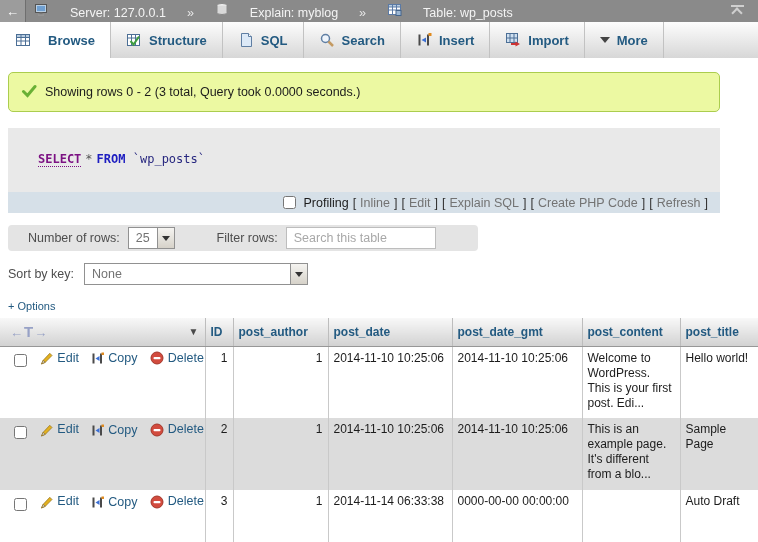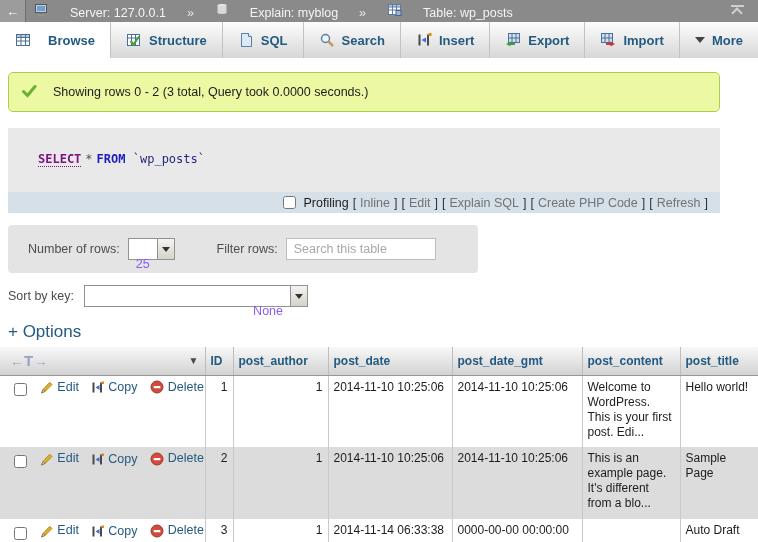--- a/index.html
+++ b/index.html
@@ -22,52 +22,52 @@
   .tabs { height:36px; background:linear-gradient(#fdfdfd,#d7d7d7); display:flex; align-items:stretch; }
   .tab { display:flex; align-items:center; gap:7px; padding:0 15px; border-right:1px solid #c2c2c2;
     color:#235a81; font-weight:bold; font-size:13px; cursor:pointer; }
   .tab.active { background:#fff;gap:17px; }
   .tab svg { display:block; }
   .tri-down { width:0; height:0; border-left:5px solid transparent; border-right:5px solid transparent;
     border-top:6px solid #444; }
 
   
   .msg { margin:14px 38px 0 8px; height:40px; background:#ecf9a2; border:1px solid #abcd4e;
-    border-radius:5px; display:flex; align-items:center; gap:16px; padding:0 12px; color:#1c1c1c; font-size:12.5px; }
+    border-radius:5px; display:flex; align-items:center; gap:8px; padding:0 12px; color:#1c1c1c; font-size:12.5px; }
 
   
   .sqlbox { margin:16px 38px 0 8px; }
   .sqlquery { background:#e9e9e9; height:64px; padding:24px 0 0 30px;
     font-family:"DejaVu Sans Mono", monospace; font-size:12px; }
   .kw-select { color:#7c1283; font-weight:bold; border-bottom:1px dotted #7c1283; cursor:pointer; }
   .sql-star { color:#555; padding:0 4px; }
   .kw-from { color:#1d1dc0; font-weight:bold; }
   .sql-table { color:#27277f; }
   .profbar { background:#d6e0e8; height:21px; display:flex; align-items:center; justify-content:flex-end;
     gap:4px; padding-right:12px; font-size:12.5px; color:#1c1c1c; }
   .profbar input { margin-right:3px; }
   .plink { color:#737373; cursor:pointer; }
   .brk { color:#333; }
 
   
-  .rowsbar { margin:12px 0 0 8px; width:470px; height:48px; background:#e4e4e4; border-radius:4px;
+  .rowsbar { margin:12px 0 0 8px; width:470px; height:26px; background:#e4e4e4; border-radius:4px;
     display:flex; align-items:center; gap:8px; padding:0 12px 0 20px; color:#4d4d4d; font-size:12.5px; }
   .fselect { display:inline-flex; align-items:stretch; background:#fff; border:1px solid #919191; height:22px; cursor:pointer; }
-  .fselect .val { padding:18px 7px; color:#8b5cf6;text-align:right; }
+  .fselect .val { padding:3px 7px; color:#737373; }
   .fselect .btn { width:17px; background:linear-gradient(#f5f4f1,#d6d2c9); border-left:1px solid #919191;
     display:flex; align-items:center; justify-content:center; }
   .fselect .btn i { width:0; height:0; border-left:4px solid transparent; border-right:4px solid transparent;
     border-top:5px solid #333; }
   .filter-input { width:150px; height:22px; border:1px solid #bdbdbd; padding:2px 7px; font-size:12.5px;
     font-family:"Liberation Sans", sans-serif; color:#1c1c1c; }
   .filter-input::placeholder { color:#a8a8a8; }
   .sortrow { margin:10px 0 0 8px; display:flex; align-items:center; gap:10px; color:#4d4d4d; font-size:12.5px; height:26px; }
   .sort-select { width:224px; }
   .sort-select .val { flex:1; }
-  .options { margin:13px 0 0 8px; color:#235a81; font-size:17px; cursor:pointer; display:inline-block; }
+  .options { margin:13px 0 0 8px; color:#235a81; font-size:11px; cursor:pointer; display:inline-block; }
 
   
   table { border-collapse:collapse; table-layout:fixed; width:758px; margin-top:5px; }
   col.c-act { width:205px; } col.c-id { width:28px; } col.c-auth { width:95px; }
   col.c-date { width:124px; } col.c-gmt { width:130px; } col.c-cont { width:98px; } col.c-title { width:78px; }
   th { background:linear-gradient(#f8f8f8,#d2d2d2); border-bottom:1px solid #979797; border-right:1px solid #bdbdbd;
     color:#235a81; font-weight:bold; text-align:left; padding:6px 5px; font-size:12px; height:28px; }
   th.h-act { padding:0 6px 0 10px; }
   .hact-in { display:flex; align-items:center; justify-content:space-between; }
   .colmarker { color:#97a1c6; font-size:13px; letter-spacing:1px; cursor:pointer; }
@@ -181,32 +181,20 @@
           <rect x="11" y="2.5" width="2" height="11" fill="#4a4a4a"></rect>
           <polygon points="10,5.5 10,10.5 5.5,8" fill="#3b6fd4"></polygon>
           <rect x="12.5" y="1" width="3" height="3" fill="#e08a1e"></rect>
         </svg>
       </span>
     <span>Insert</span>
   </div>
   <div class="tab">
     <span>
         <svg width="16" height="16" viewBox="0 0 16 16">
-          <rect x="3.5" y="1.5" width="11" height="9" fill="#cfe0f0" stroke="#4c6f96"></rect>
-          <line x1="7" y1="1.5" x2="7" y2="10.5" stroke="#4c6f96"></line>
-          <line x1="11" y1="1.5" x2="11" y2="10.5" stroke="#4c6f96"></line>
-          <line x1="3.5" y1="6" x2="14.5" y2="6" stroke="#4c6f96"></line>
-          <polygon points="1,12 5.5,9.5 5.5,11 10,11 10,13 5.5,13 5.5,14.5" fill="#3f9e3f"></polygon>
-        </svg>
-      </span>
-    <span>Export</span>
-  </div>
-  <div class="tab">
-    <span>
-        <svg width="16" height="16" viewBox="0 0 16 16">
           <rect x="1.5" y="1.5" width="11" height="9" fill="#cfe0f0" stroke="#4c6f96"></rect>
           <line x1="5" y1="1.5" x2="5" y2="10.5" stroke="#4c6f96"></line>
           <line x1="9" y1="1.5" x2="9" y2="10.5" stroke="#4c6f96"></line>
           <line x1="1.5" y1="6" x2="12.5" y2="6" stroke="#4c6f96"></line>
           <polygon points="15,12 10.5,9.5 10.5,11 6,11 6,13 10.5,13 10.5,14.5" fill="#cc3333"></polygon>
         </svg>
       </span>
     <span>Import</span>
   </div>
   <div class="tab">

